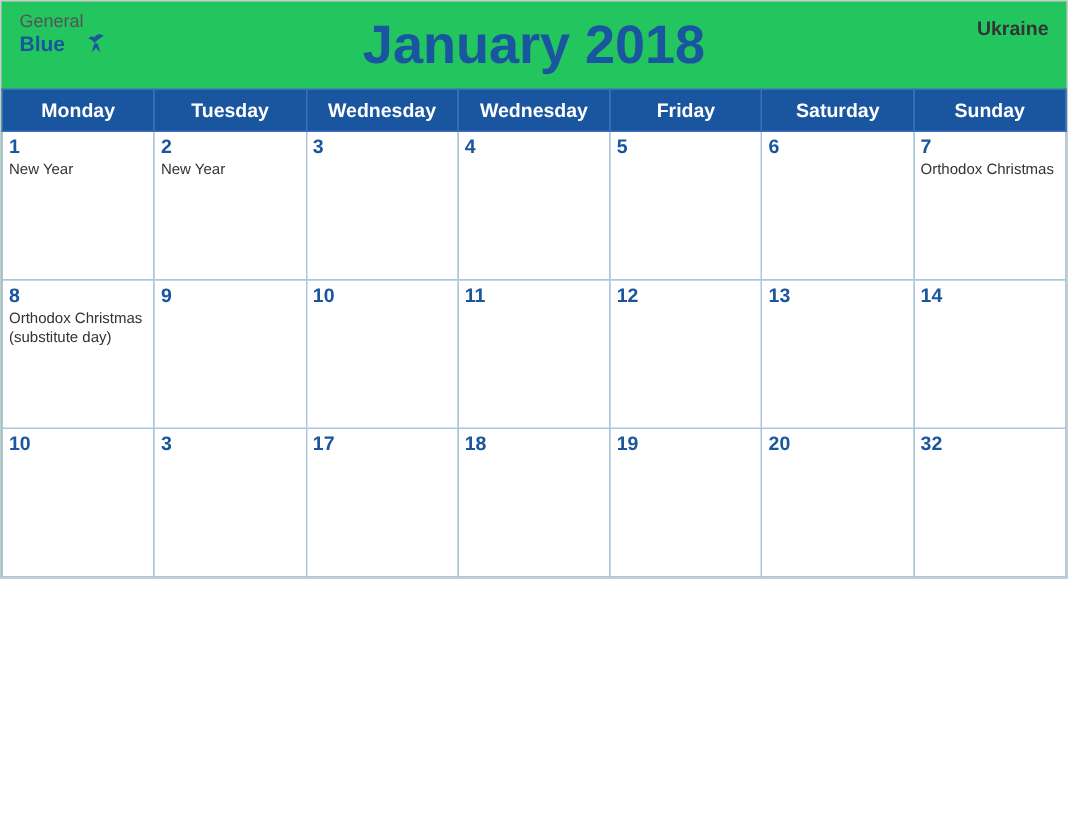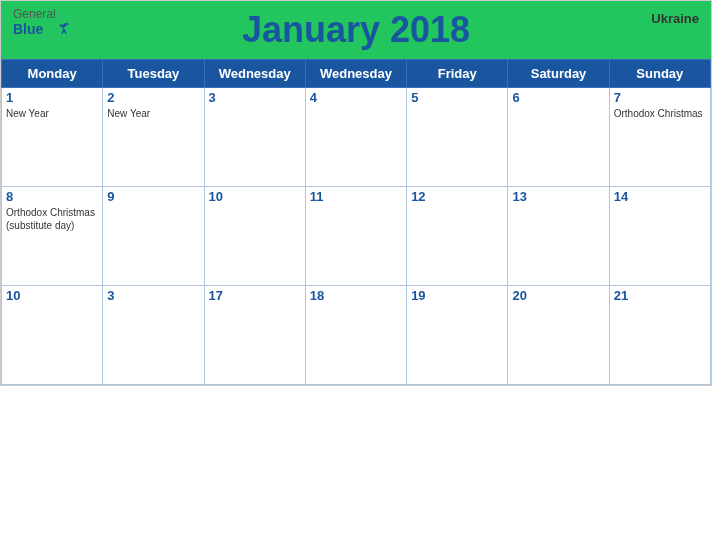--- a/index.html
+++ b/index.html
@@ -200,18 +200,18 @@
           <td>
             <span class="day-number">18</span>
           </td>
           <td>
             <span class="day-number">19</span>
           </td>
           <td>
             <span class="day-number">20</span>
           </td>
           <td>
-            <span class="day-number sunday">21</span>
+            <span class="day-number sunday">32</span>
           </td>
         </tr>
       </tbody>
   </table>
 </div>
 
 </body></html>

